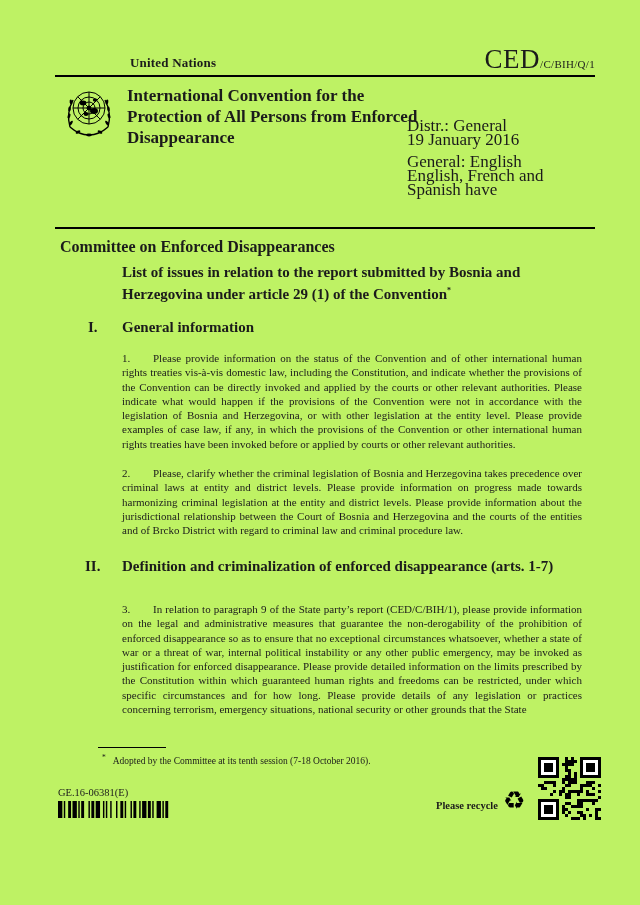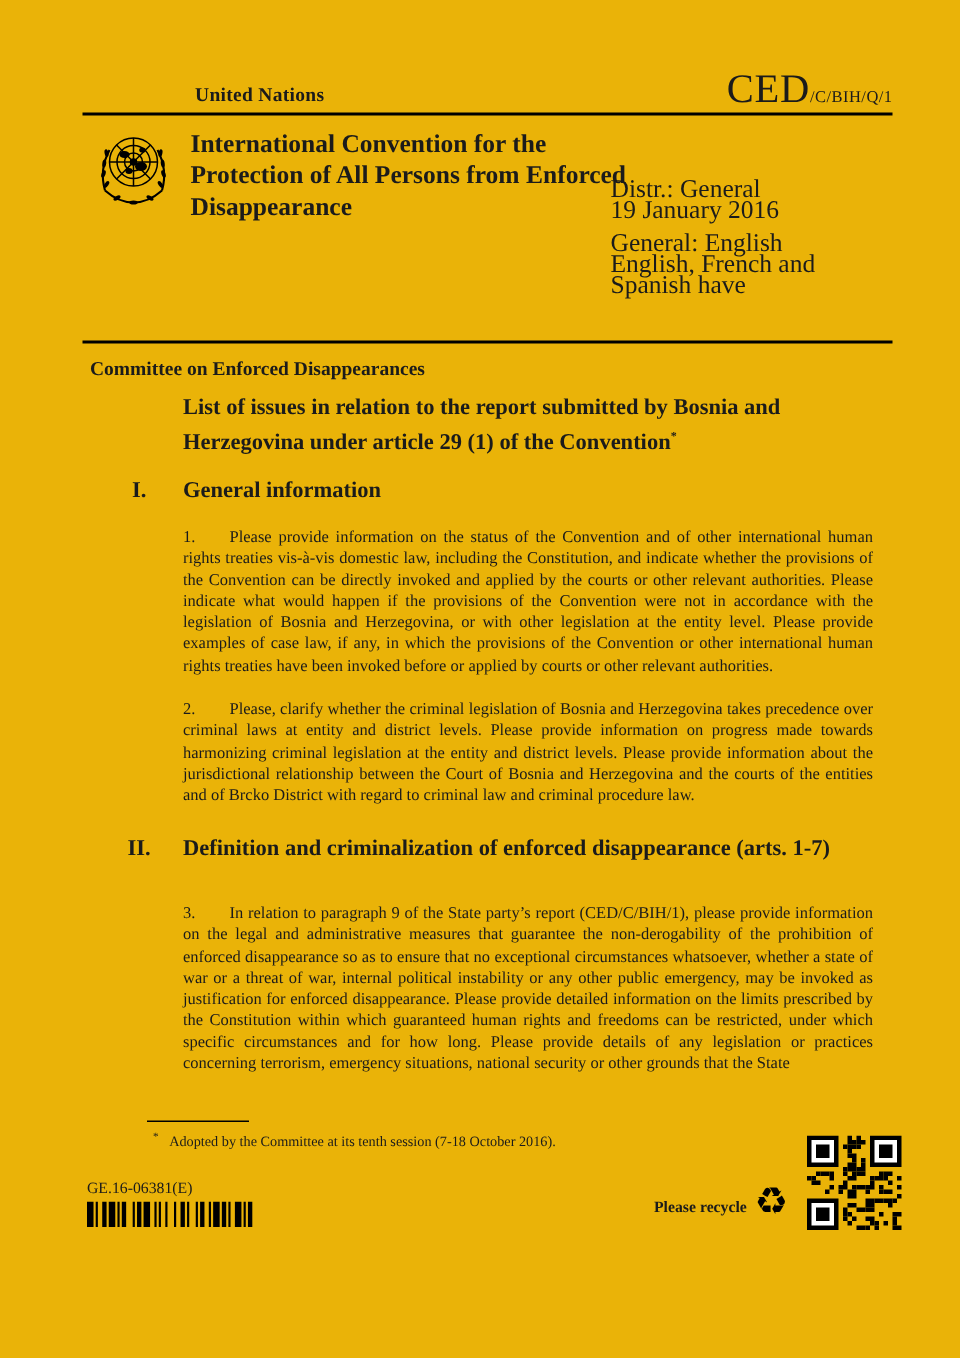--- a/index.html
+++ b/index.html
@@ -1,37 +1,37 @@
 <!DOCTYPE html>
 <html><head>
 <meta charset="utf-8">
 <style>
   html,body{margin:0;padding:0;background:#e8e8e8;}
   .page{
     position:relative;
     width:640px;height:905px;
     margin:0 auto;
-    background:#eab308;
+    background:#bef264;
     font-family:"Liberation Serif","DejaVu Serif",serif;
     color:#1b1b1b;
     overflow:hidden;
   }
   .abs{position:absolute;}
   
   .org{left:130px;top:55px;font-size:13px;font-weight:bold;letter-spacing:.2px;}
   .docsym{top:44px;right:45px;font-size:27px;font-weight:400;letter-spacing:.5px;}
   .docsym .suffix{font-size:11px;letter-spacing:.3px;}
   .rule1{left:55px;top:75px;width:540px;height:2px;background:#000;}
   .rule2{left:55px;top:227px;width:540px;height:2px;background:#000;}
   .emblem{left:61px;top:83px;width:56px;height:58px;}
   .conv-title{left:127px;top:85px;font-size:17px;font-weight:bold;line-height:21px;width:300px;}
   .distr{left:407px;top:90px;font-size:17px;line-height:14px;width:160px;margin-top:29px;}
   .distr .gap{height:8px;}
   
-  .committee{left:60px;top:238px;font-size:13px;font-weight:bold;}
+  .committee{left:60px;top:238px;font-size:16px;font-weight:bold;}
   .doc-title{left:122px;top:264px;width:455px;font-size:15px;font-weight:bold;line-height:17.5px;}
   .doc-title sup{font-size:8px;}
   .sec-head{font-size:15px;font-weight:bold;line-height:18px;}
   .sec-head .numeral{position:absolute;}
   .para{margin:0;font-size:11px;line-height:14.3px;text-align:justify;width:460px;left:122px;}
   .pnum{display:inline-block;width:31px;}
   
   .fn-rule{left:98px;top:747px;width:68px;height:1px;background:#000;}
   .footnote{left:102px;top:753px;font-size:9.5px;width:420px;}
   .footnote sup{font-size:7.5px;margin-right:7px;}

